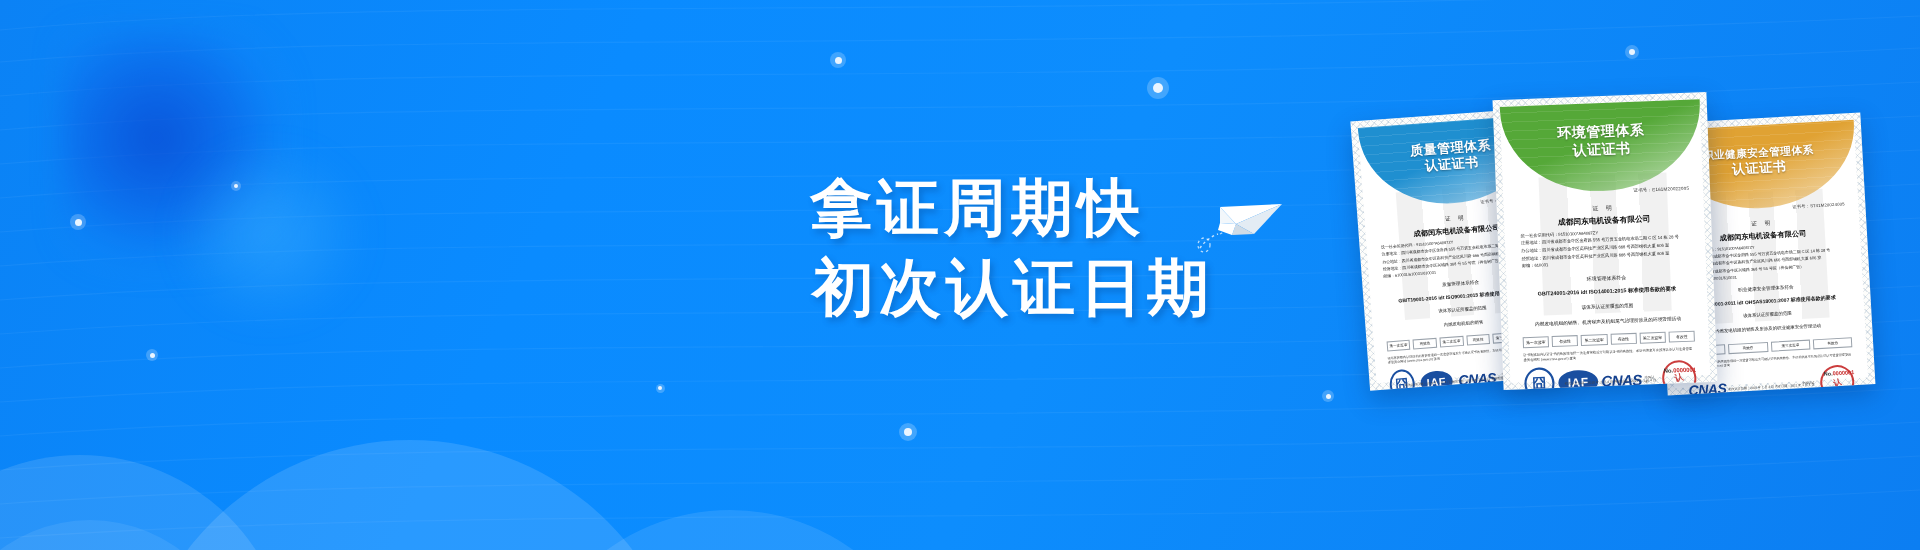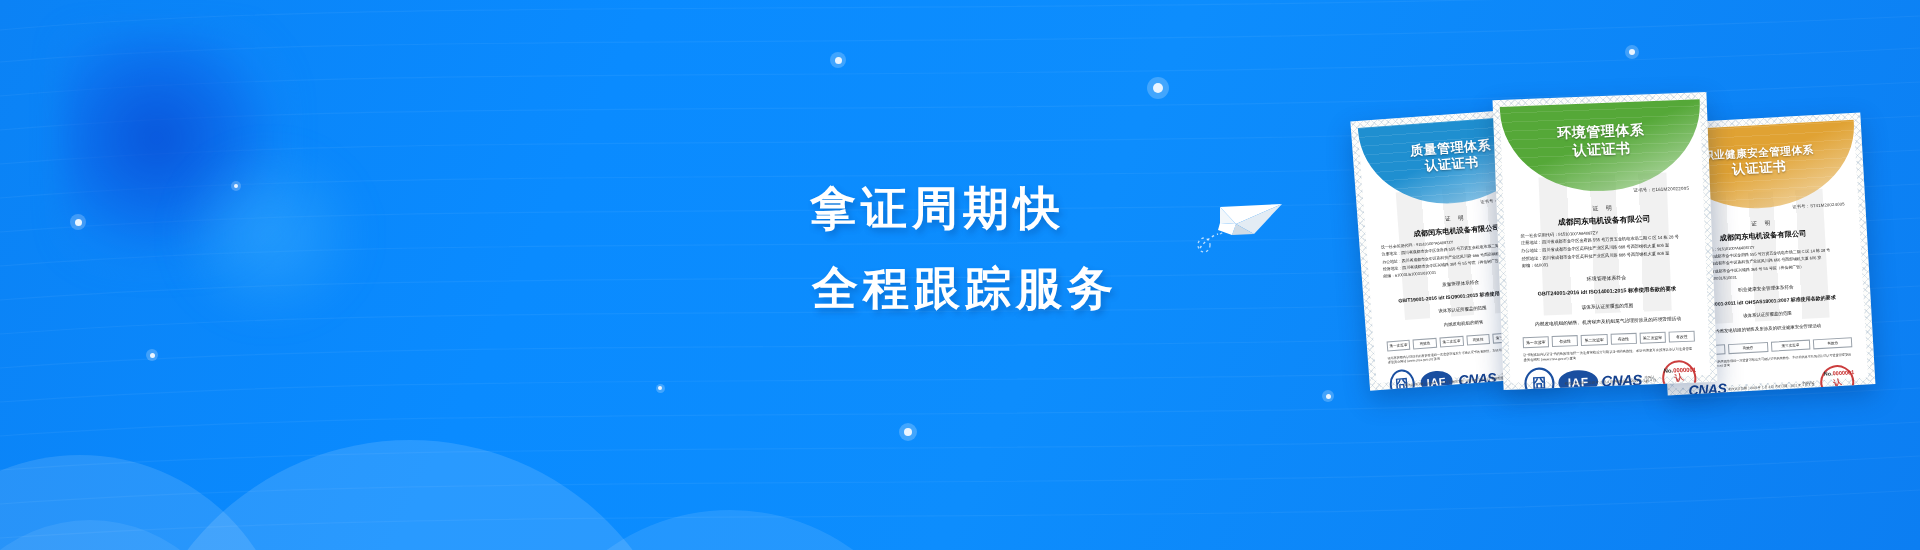--- a/index.html
+++ b/index.html
@@ -35,21 +35,21 @@
        display:flex;align-items:center;justify-content:center;}
   .dot i{display:block;border-radius:50%;background:#eaf5ff;}
 
   
   .headline{
     position:absolute;left:810px;top:168px;width:520px;
     color:#ffffff;
     font-family:"DejaVu Sans","Liberation Sans",sans-serif;
   }
   .hl-line{
-    font-size:46px;line-height:80px;font-weight:700;letter-spacing:5px;
+    font-size:62px;line-height:80px;font-weight:700;letter-spacing:5px;
     text-shadow:3px 4px 6px rgba(0,50,120,.30);
     white-space:nowrap;
   }
   .hl-line.l2{padding-left:2px;}
 
   .plane{position:absolute;left:1196px;top:190px;width:90px;height:64px;}
 
   
   .certs{position:absolute;left:1360px;top:96px;width:560px;height:390px;}
   .cert{
@@ -172,21 +172,21 @@
       <div class="dot" style="left: 899px; top: 423px; width: 18px; height: 18px;">
         <i style="width: 8px; height: 8px;"></i>
       </div>
       <div class="dot" style="left: 655.5px; top: 383.5px; width: 9px; height: 9px;">
         <i style="width: 4px; height: 4px;"></i>
       </div>
     </div>
 
   <div class="headline">
     <div class="hl-line l1">拿证周期快</div>
-    <div class="hl-line l2">全程跟踪服务</div>
+    <div class="hl-line l2">初次认证日期</div>
   </div>
 
   <div class="plane">
     <svg width="90" height="64" viewBox="0 0 90 64">
       <path d="M4,58 C8,52 14,47 22,44" fill="none" stroke="#ffffff" stroke-opacity=".75" stroke-width="1.4" stroke-dasharray="2.5 3"></path>
       <ellipse cx="8" cy="55" rx="6" ry="7" fill="none" stroke="#ffffff" stroke-opacity=".7" stroke-width="1.3" stroke-dasharray="2.5 3"></ellipse>
       <path d="M24,44 C32,40 40,36 50,33" fill="none" stroke="#ffffff" stroke-opacity=".65" stroke-width="1.3" stroke-dasharray="2.5 3"></path>
       <path d="M24,17 L86,14 L40,34 Z" fill="#ffffff"></path>
       <path d="M86,14 L58,44 L40,34 Z" fill="#e3ecf4"></path>
       <path d="M40,34 L58,44 L36,45 Z" fill="#cfdbe6"></path>

